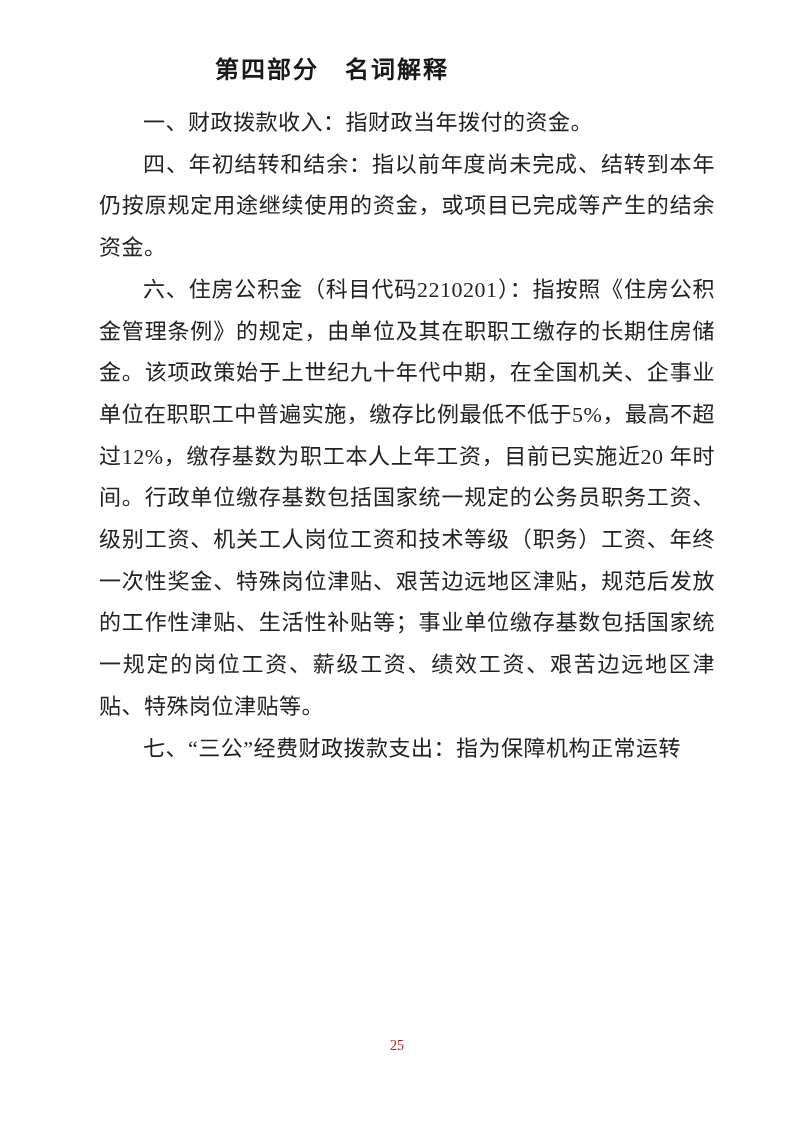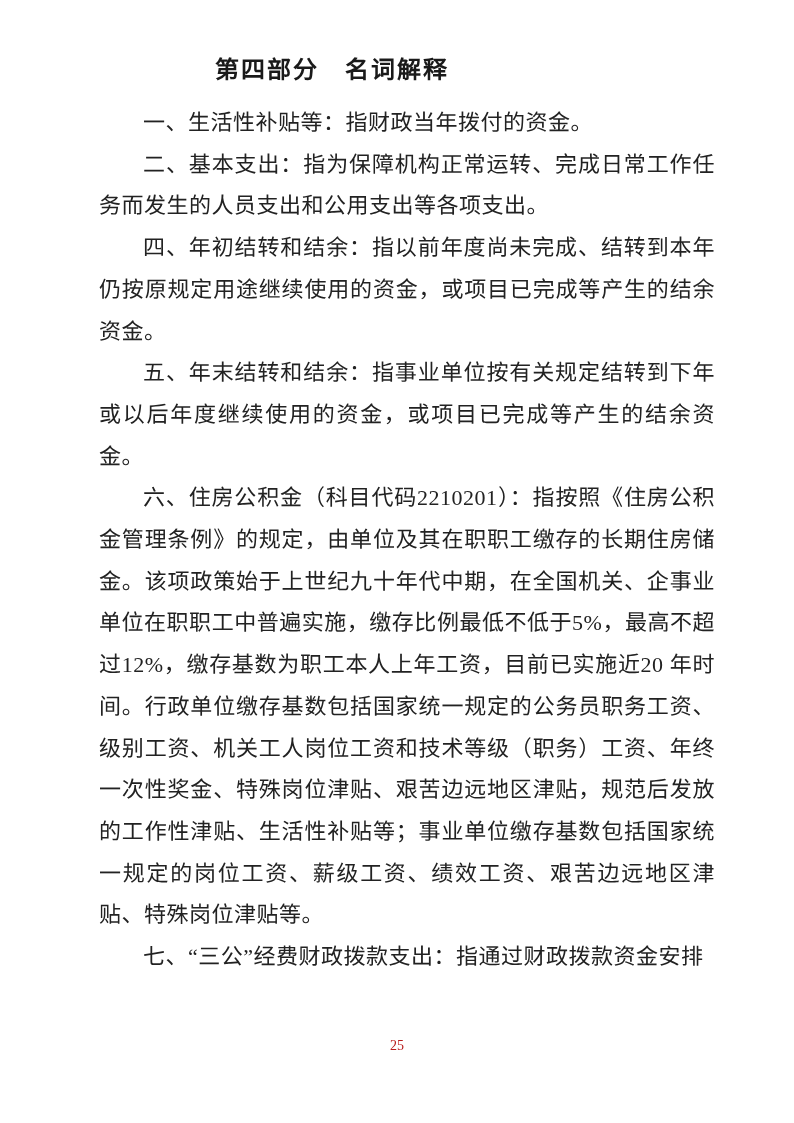--- a/index.html
+++ b/index.html
@@ -51,21 +51,19 @@
     color: #b91c1c;
     font-family: "Liberation Serif", "DejaVu Serif", serif;
   }
 </style>
 </head>
 <body>
 
 <div class="page">
   <div class="content">
     <h1 class="doc-title">第四部分　名词解释</h1>
-    <p class="para">一、生活性补贴等：指财政当年拨付的资金。</p>
-    <p class="para">二、基本支出：指为保障机构正常运转、完成日常工作任务而发生的人员支出和公用支出等各项支出。</p>
+    <p class="para">一、财政拨款收入：指财政当年拨付的资金。</p>
     <p class="para">四、年初结转和结余：指以前年度尚未完成、结转到本年仍按原规定用途继续使用的资金，或项目已完成等产生的结余资金。</p>
-    <p class="para">五、年末结转和结余：指事业单位按有关规定结转到下年或以后年度继续使用的资金，或项目已完成等产生的结余资金。</p>
     <p class="para">六、住房公积金（科目代码2210201）：指按照《住房公积金管理条例》的规定，由单位及其在职职工缴存的长期住房储金。该项政策始于上世纪九十年代中期，在全国机关、企事业单位在职职工中普遍实施，缴存比例最低不低于5%，最高不超过12%，缴存基数为职工本人上年工资，目前已实施近20 年时间。行政单位缴存基数包括国家统一规定的公务员职务工资、级别工资、机关工人岗位工资和技术等级（职务）工资、年终一次性奖金、特殊岗位津贴、艰苦边远地区津贴，规范后发放的工作性津贴、生活性补贴等；事业单位缴存基数包括国家统一规定的岗位工资、薪级工资、绩效工资、艰苦边远地区津贴、特殊岗位津贴等。</p>
-    <p class="para">七、“三公”经费财政拨款支出：指通过财政拨款资金安排</p>
+    <p class="para">七、“三公”经费财政拨款支出：指为保障机构正常运转</p>
   </div>
   <div class="page-number">25</div>
 </div>
 
 </body></html>

